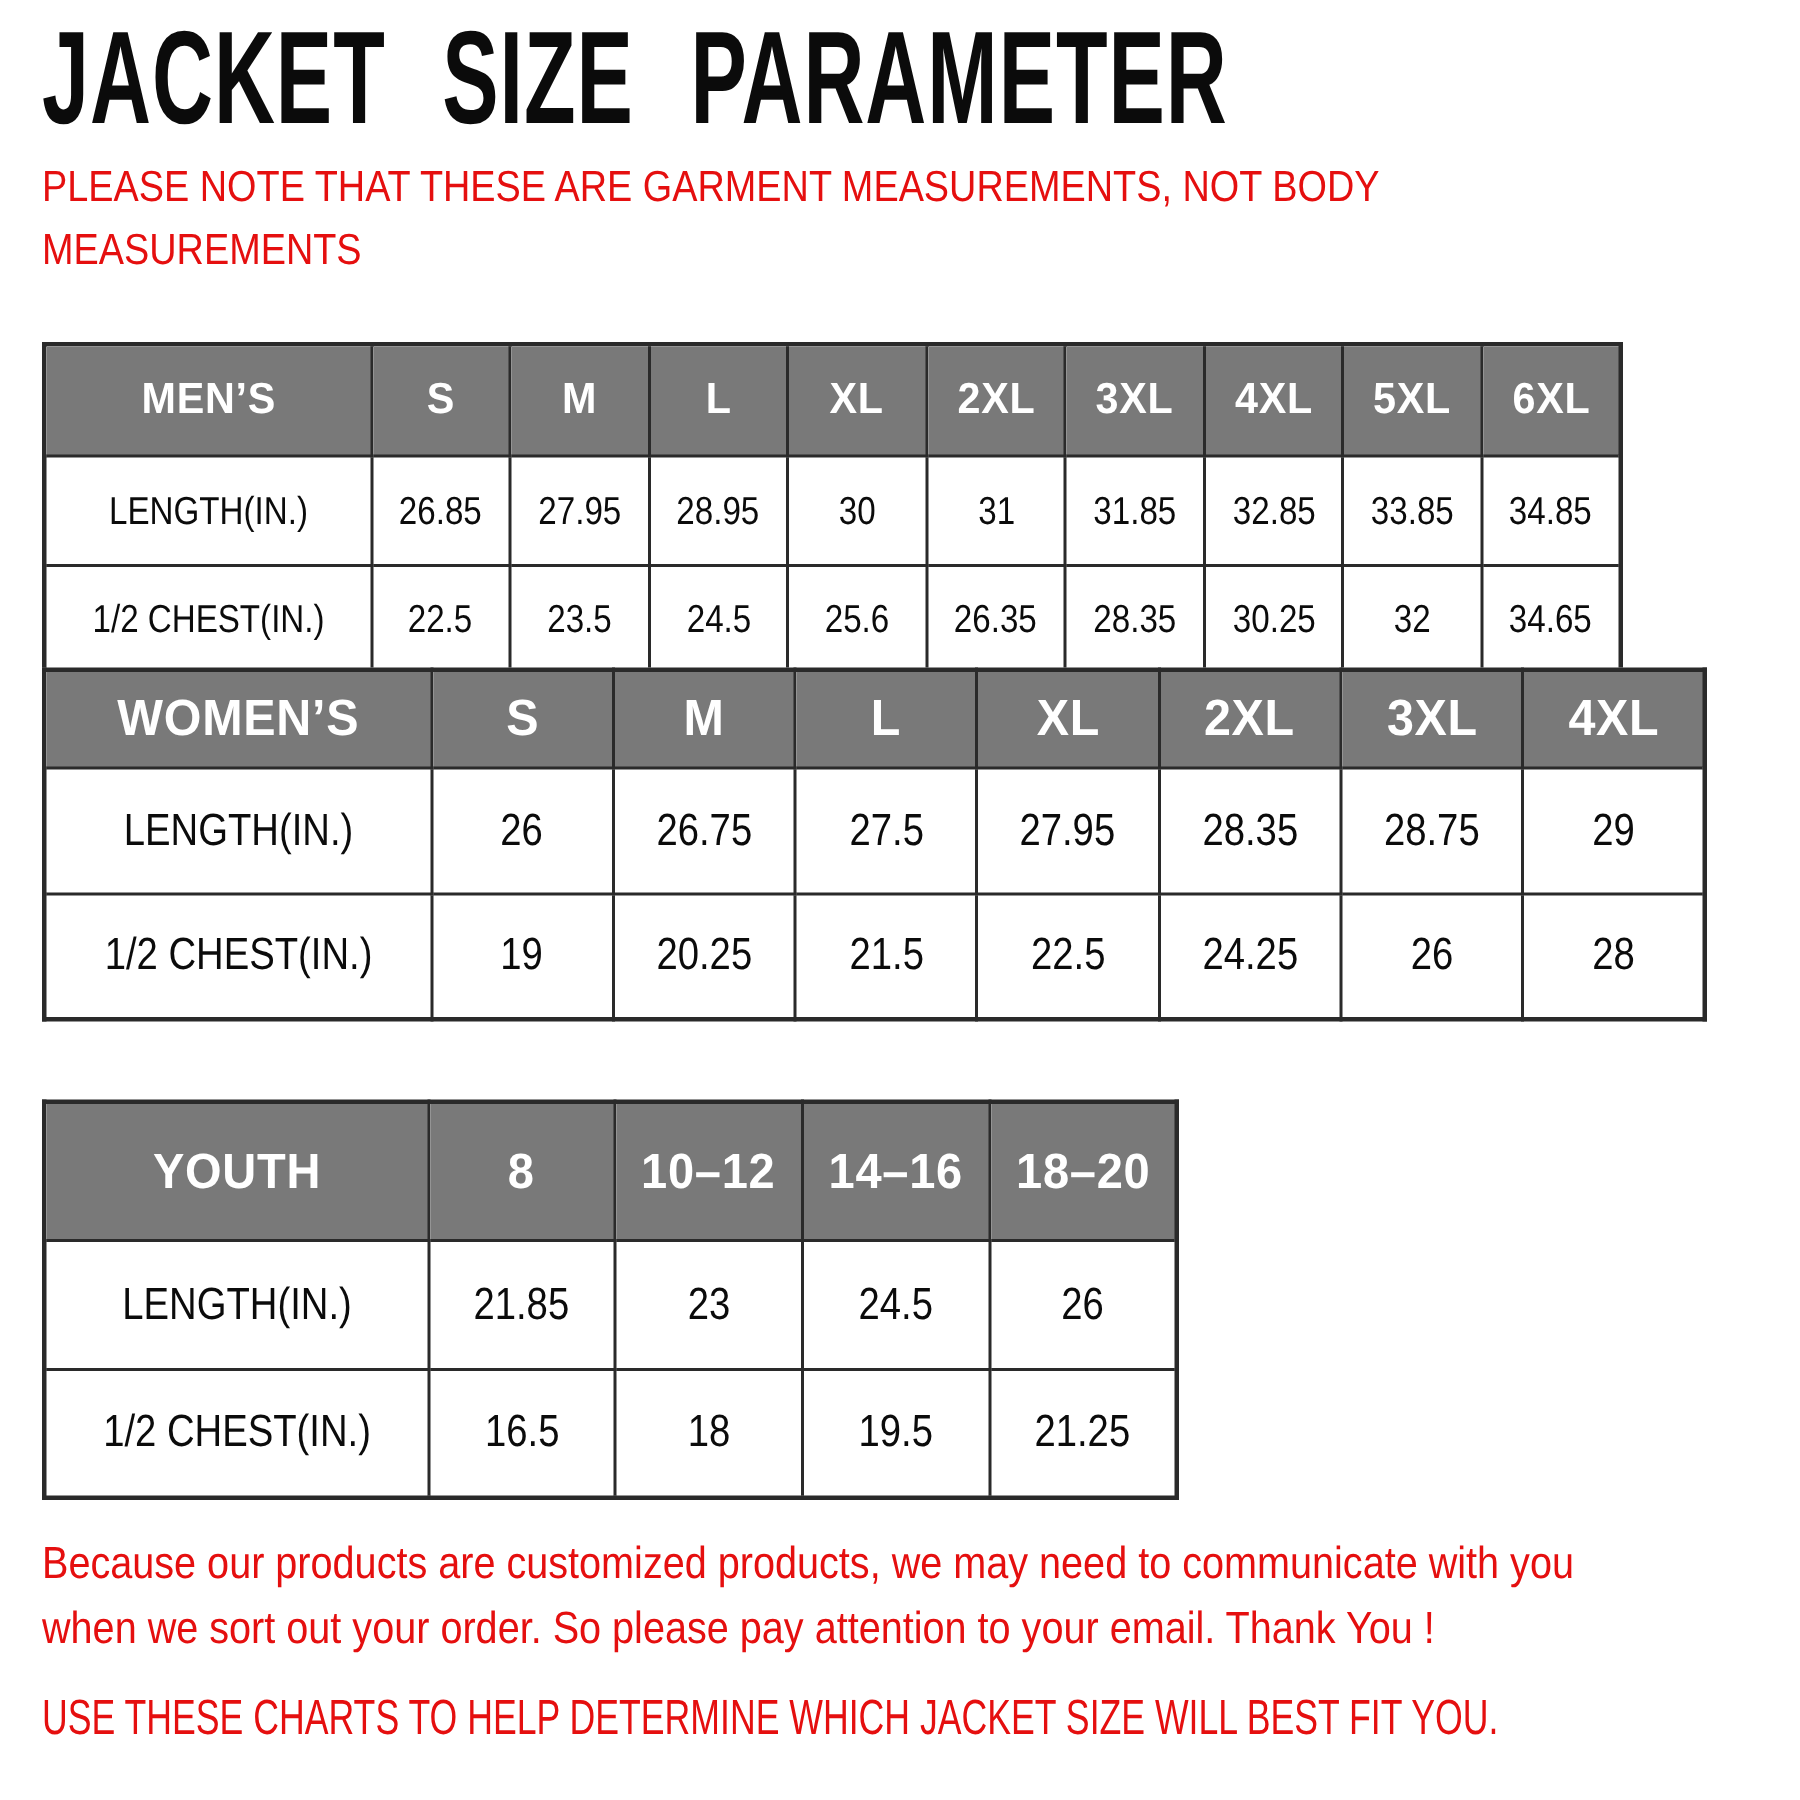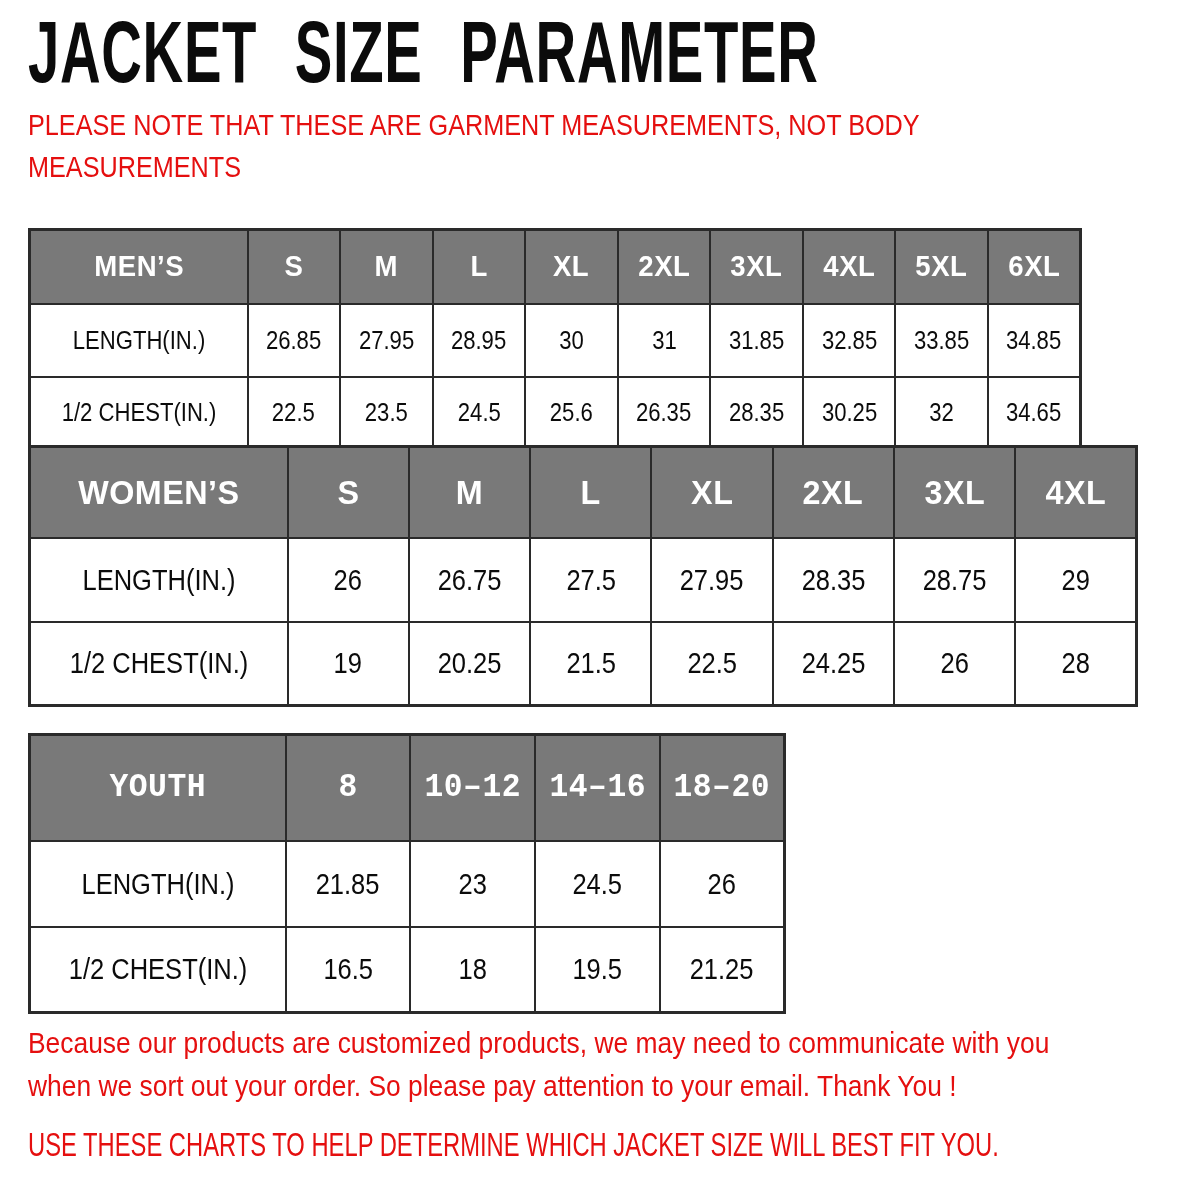--- a/index.html
+++ b/index.html
@@ -54,29 +54,29 @@
   .mens { left:28px; top:195px; width:1054px;margin-top:33px; }
   .mens col.label-col { width:218px; }
   .mens thead tr { height:74px; }
   .mens tbody tr { height:73px; }
   .mens th { font-size:29px; }
   .mens td { font-size:26px; }
 
   
   .womens { left:28px; top:445px; width:1110px; }
   .womens col.label-col { width:258px; }
-  .womens thead tr { height:91px; }
+  .womens thead tr { height:65px; }
   .womens tbody tr { height:84px; }
   .womens th { font-size:34px; }
   .womens td { font-size:30px; }
 
   
   .youth { left:28px; top:733px; width:758px; }
   .youth col.label-col { width:256px; }
-  .youth thead tr { height:106px;font-family:Liberation Mono, monospace; }
+  .youth thead tr { height:92px; }
   .youth tbody tr { height:86px; }
   .youth th { font-size:33px; }
   .youth td { font-size:30px; }
 
   .footer-para {
     position:absolute; left:28px; top:1022px;
     color:var(--accent-red);
     font-size:30px; line-height:1.43;
     transform:scaleX(0.88); transform-origin:left top;
     white-space:nowrap;

